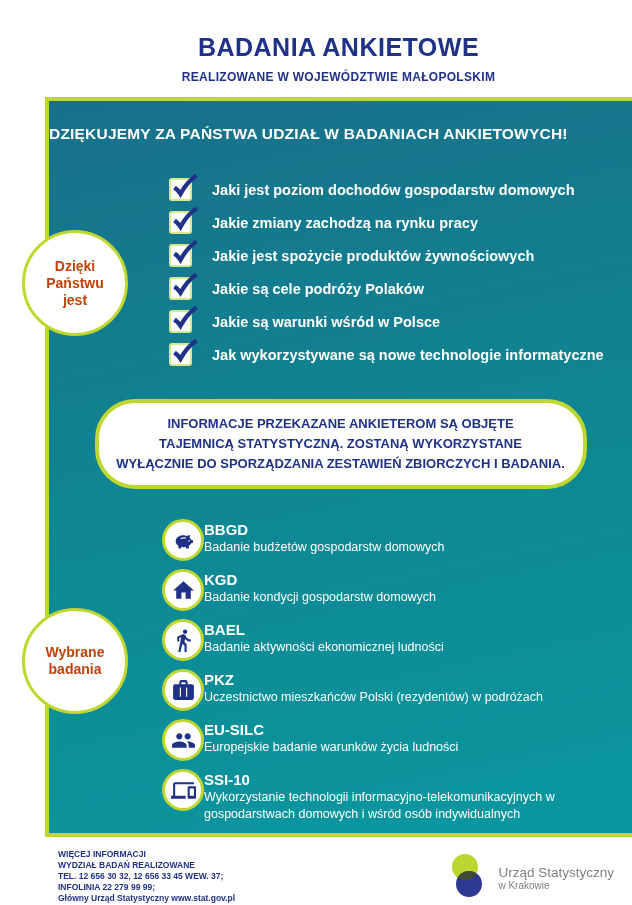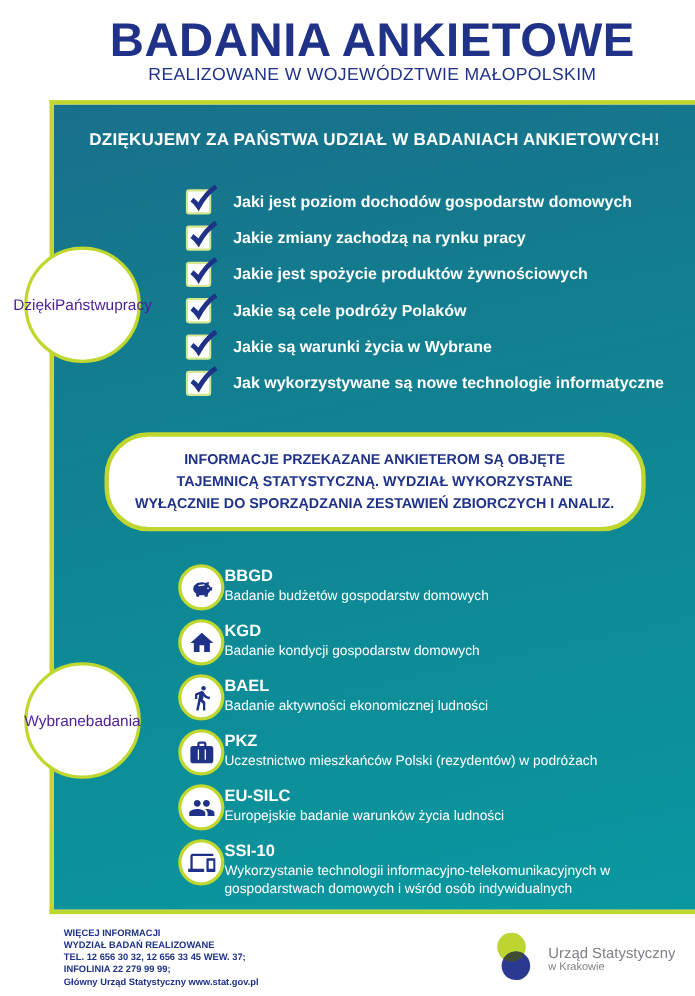--- a/index.html
+++ b/index.html
@@ -1,39 +1,39 @@
 <!DOCTYPE html>
 <html><head>
 <meta charset="utf-8">
 <style>
   html,body{margin:0;padding:0;background:#ffffff;}
   .page{position:relative;width:632px;height:905px;overflow:hidden;background:#ffffff;
         font-family:"Liberation Sans", sans-serif;}
   
   .head{margin-left:45px;text-align:center;}
-  .title{margin:0;padding-top:18px;font-size:43px;line-height:38px;font-weight:bold;
+  .title{margin:0;padding-top:28px;font-size:25px;line-height:38px;font-weight:bold;
          color:#1f3288;letter-spacing:.5px;}
-  .subtitle{margin-top:4px;font-size:16px;font-weight:normal;color:#1f3288;letter-spacing:.3px;}
+  .subtitle{margin-top:4px;font-size:12px;font-weight:bold;color:#1f3288;letter-spacing:.3px;}
   
   .panel{position:relative;margin-left:45px;margin-top:13px;height:732px;
          border:4px solid #c0d72f;border-right:none;
          background:linear-gradient(168deg,#18708a 0%,#0e8894 55%,#0a98a0 100%);}
-  .panel-header{padding-top:24px;text-align:center;color:#ffffff;font-weight:bold;
+  .panel-header{padding-top:24px;color:#ffffff;font-weight:bold;
                 font-size:15.5px;letter-spacing:.2px;}
   
   .checklist{margin:36px 0 0 120px;display:flex;flex-direction:column;gap:12px;}
   .check-row{display:flex;align-items:center;height:21px;}
   .checkbox{position:relative;width:19px;height:19px;background:#ffffff;
             border:2px solid #d6e88f;border-radius:3px;flex:0 0 auto;}
   .checkbox svg{position:absolute;left:0px;top:-7px;width:27px;height:27px;overflow:visible;}
   .check-label{margin-left:20px;color:#ffffff;font-size:14.5px;font-weight:600;white-space:nowrap;}
   
   .badge{position:absolute;width:100px;height:100px;border-radius:50%;background:#ffffff;
-         border:3px solid #c0d72f;display:flex;flex-direction:row;align-items:center;
-         justify-content:center;color:#4c1d95;font-size:14px;font-weight:normal;line-height:17px;
+         border:3px solid #c0d72f;display:flex;flex-direction:column;align-items:center;
+         justify-content:center;color:#c2410c;font-size:14px;font-weight:bold;line-height:17px;
          text-align:center;}
   .badge-know{left:-27px;top:129px;}
   .badge-surveys{left:-27px;top:507px;}
   
   .notice{margin:34px auto 0;width:492px;box-sizing:border-box;background:#ffffff;
           border:4px solid #c0d72f;border-radius:40px;padding:11px 10px;
           text-align:center;color:#1f3288;font-size:13px;font-weight:bold;line-height:20px;}
   .notice div{white-space:nowrap;}
   
   .surveys{margin:30px 0 0 113px;display:flex;flex-direction:column;gap:8px;}
@@ -63,21 +63,21 @@
     <div class="subtitle">REALIZOWANE W WOJEWÓDZTWIE MAŁOPOLSKIM</div>
   </div>
 
   <div class="panel">
 
     <div class="panel-header">DZIĘKUJEMY ZA PAŃSTWA UDZIAŁ W BADANIACH ANKIETOWYCH!</div>
 
     <div class="badge badge-know">
       <span>Dzięki</span>
       <span>Państwu</span>
-      <span>pracy</span>
+      <span>jest</span>
     </div>
 
     <div class="checklist">
       <div class="check-row">
         <span class="checkbox">
           <svg viewBox="0 0 27 27">
               <path d="M3.5 14.5 C5.5 16 8 18.5 9.5 20.8 C13.5 13.5 19.5 6.5 25.5 2.5" fill="none" stroke="#1f3288" stroke-width="4.4"></path>
             </svg>
         </span>
         <span class="check-label">Jaki jest poziom dochodów gospodarstw domowych</span>
@@ -105,36 +105,36 @@
             </svg>
         </span>
         <span class="check-label">Jakie są cele podróży Polaków</span>
       </div>
       <div class="check-row">
         <span class="checkbox">
           <svg viewBox="0 0 27 27">
               <path d="M3.5 14.5 C5.5 16 8 18.5 9.5 20.8 C13.5 13.5 19.5 6.5 25.5 2.5" fill="none" stroke="#1f3288" stroke-width="4.4"></path>
             </svg>
         </span>
-        <span class="check-label">Jakie są warunki życia w Wybrane</span>
+        <span class="check-label">Jakie są warunki wśród w Polsce</span>
       </div>
       <div class="check-row">
         <span class="checkbox">
           <svg viewBox="0 0 27 27">
               <path d="M3.5 14.5 C5.5 16 8 18.5 9.5 20.8 C13.5 13.5 19.5 6.5 25.5 2.5" fill="none" stroke="#1f3288" stroke-width="4.4"></path>
             </svg>
         </span>
         <span class="check-label">Jak wykorzystywane są nowe technologie informatyczne</span>
       </div>
     </div>
 
     <div class="notice">
       <div>INFORMACJE PRZEKAZANE ANKIETEROM SĄ OBJĘTE</div>
-      <div>TAJEMNICĄ STATYSTYCZNĄ. WYDZIAŁ WYKORZYSTANE</div>
-      <div>WYŁĄCZNIE DO SPORZĄDZANIA ZESTAWIEŃ ZBIORCZYCH I ANALIZ.</div>
+      <div>TAJEMNICĄ STATYSTYCZNĄ. ZOSTANĄ WYKORZYSTANE</div>
+      <div>WYŁĄCZNIE DO SPORZĄDZANIA ZESTAWIEŃ ZBIORCZYCH I BADANIA.</div>
     </div>
 
     <div class="badge badge-surveys">
       <span>Wybrane</span>
       <span>badania</span>
     </div>
 
     <div class="surveys">
 
       <div class="survey-row">

